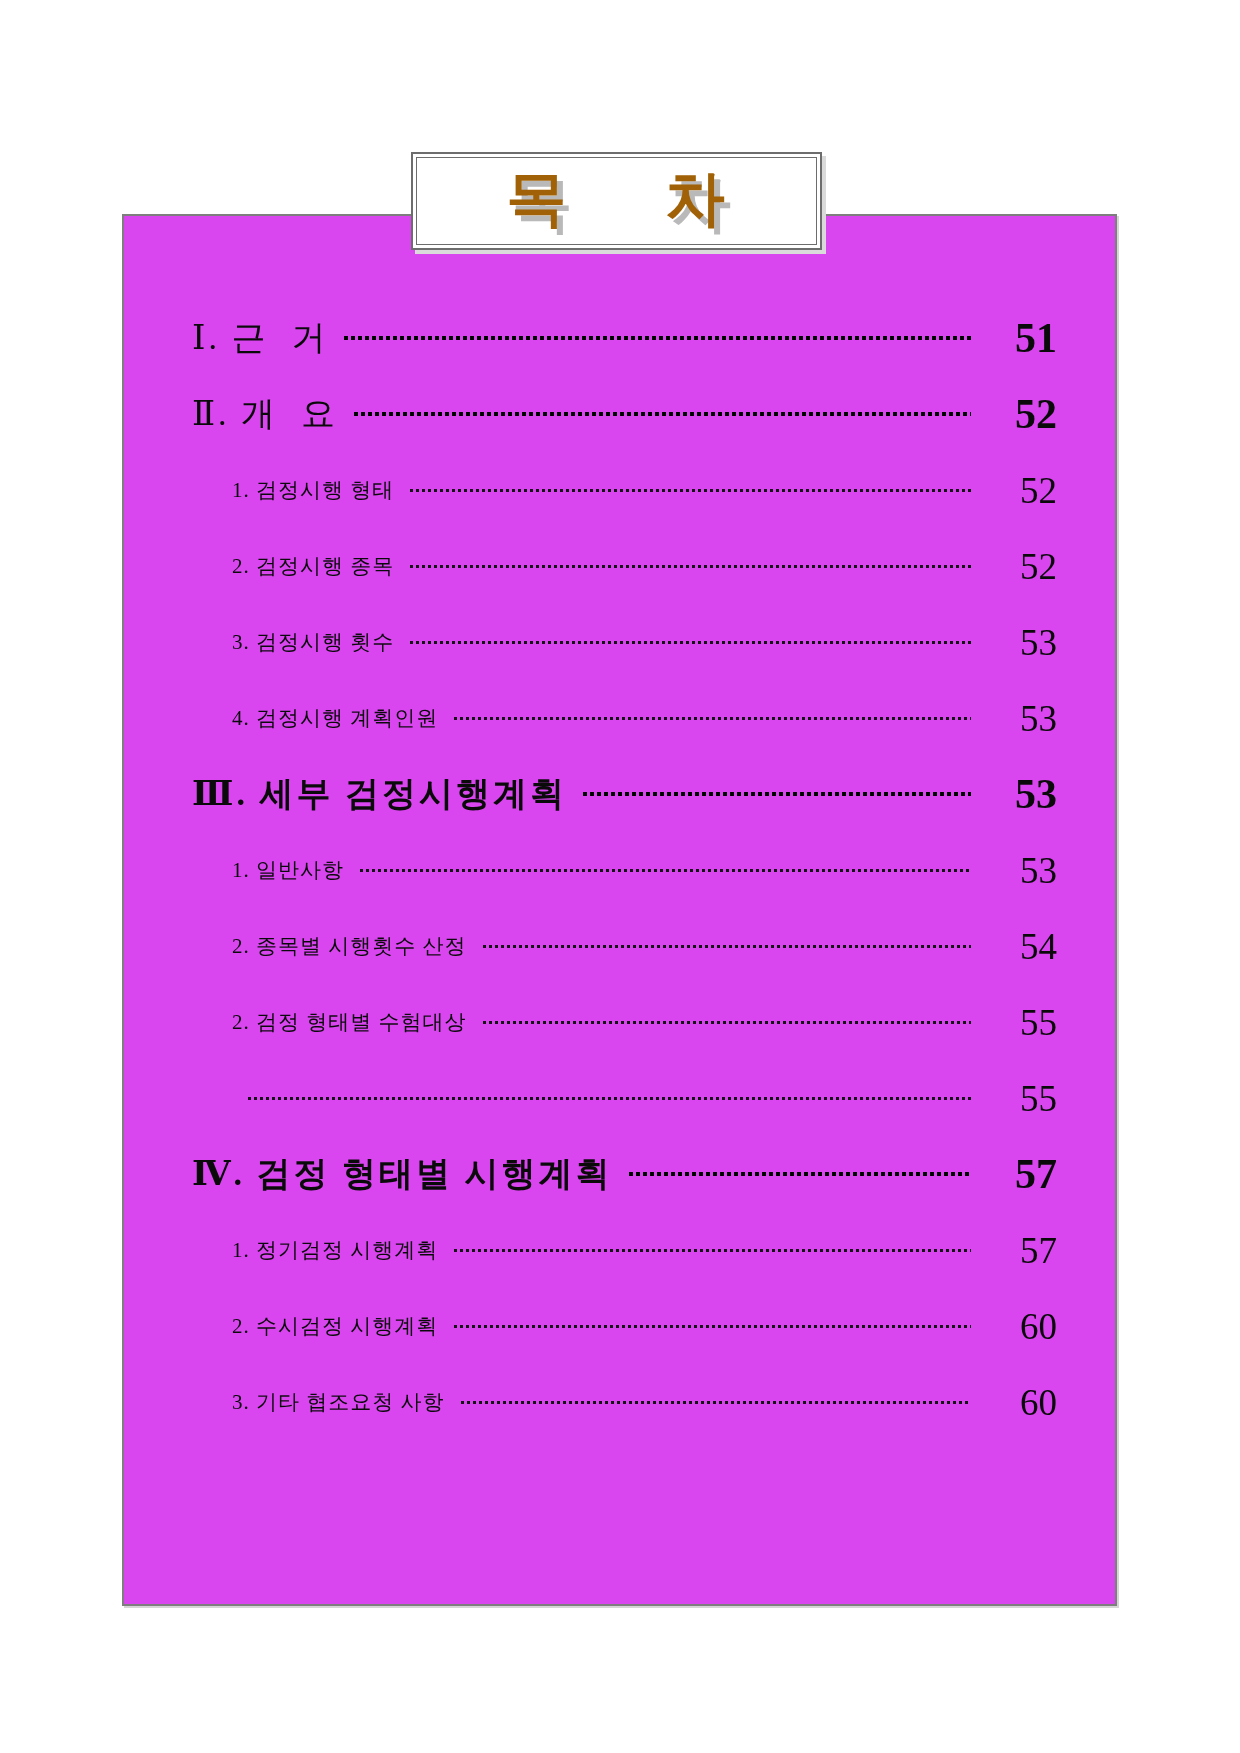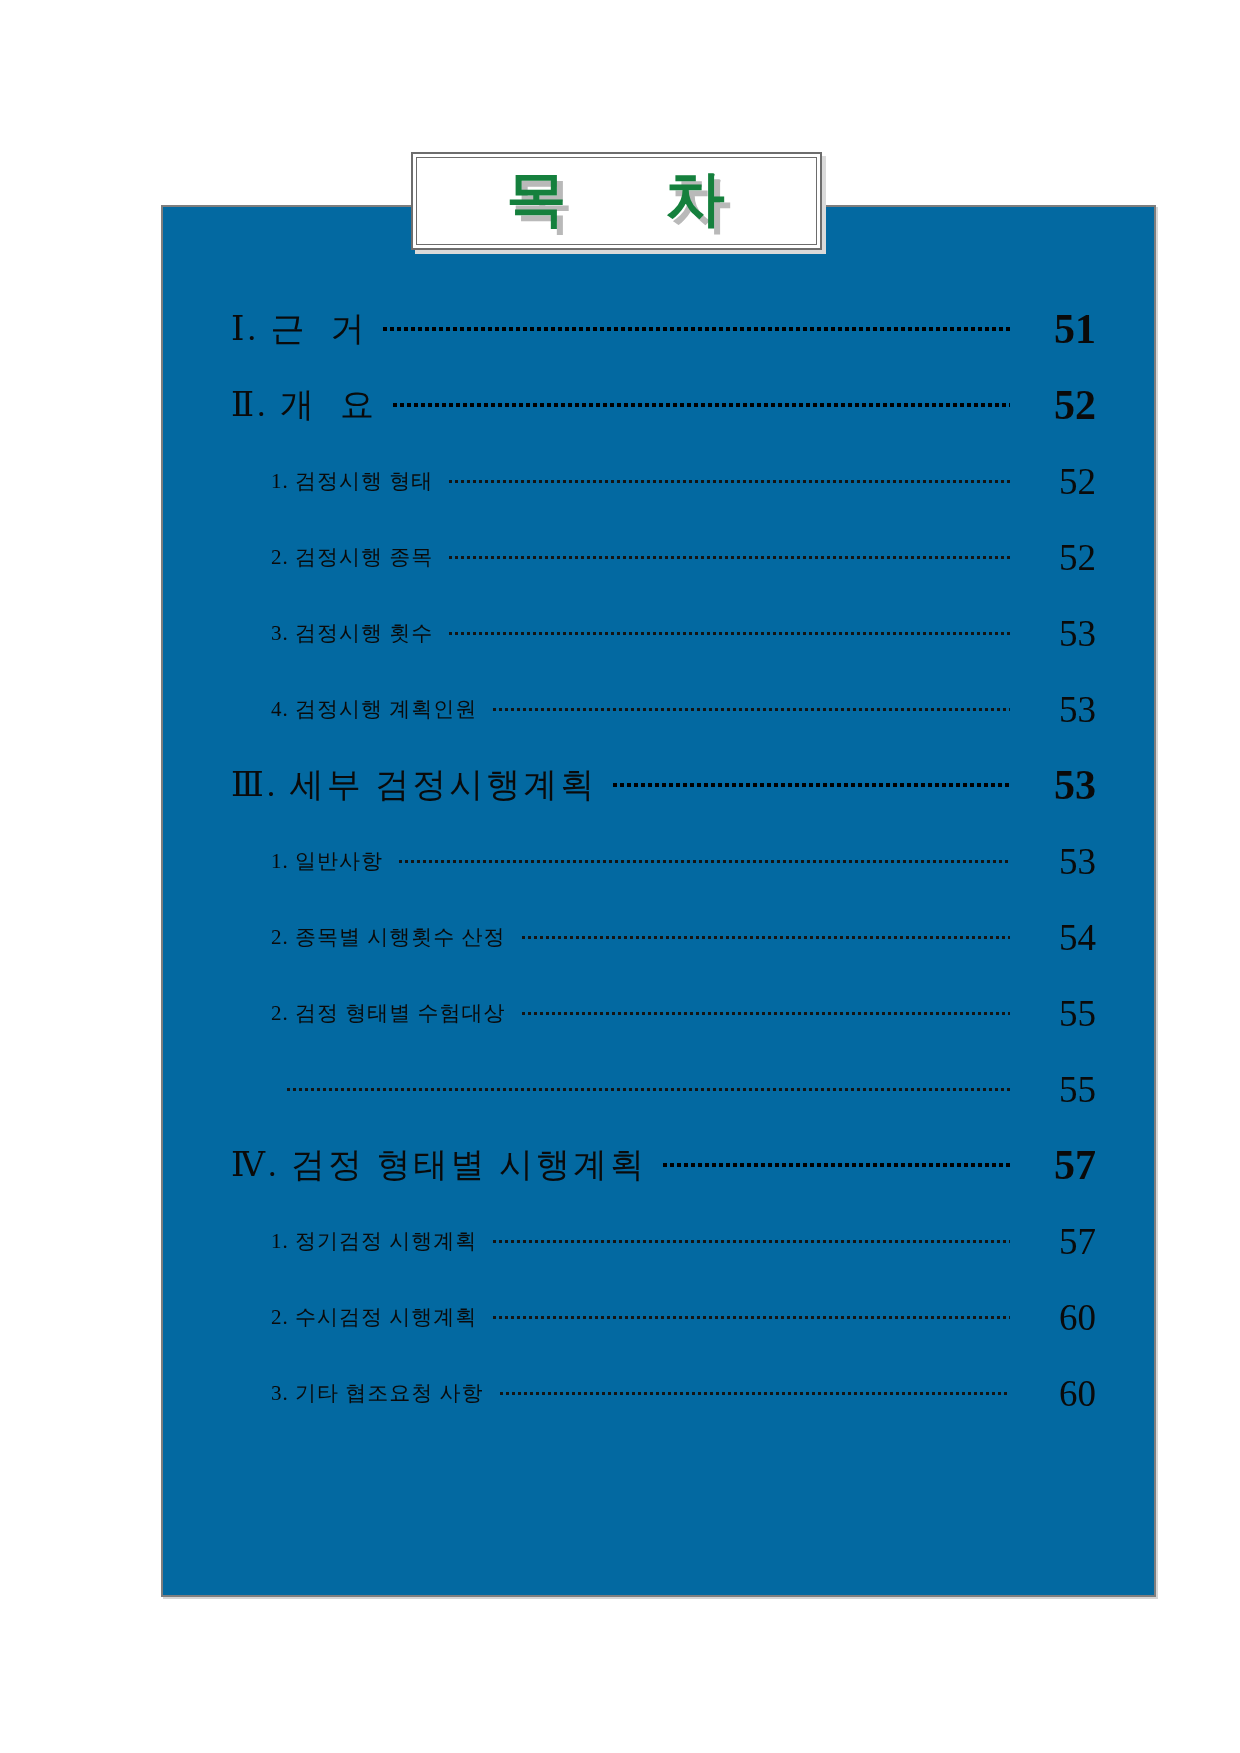--- a/index.html
+++ b/index.html
@@ -13,28 +13,27 @@
     height: 1753px;
     background: #ffffff;
     overflow: hidden;
     font-family: "Liberation Serif", "DejaVu Serif", serif;
     color: #0a0a0a;
   }
   
   .main-box {
     position: absolute;
     left: 122px;
-    top: 205px;
+    top: 214px;
     width: 995px;
     height: 1392px;
     box-sizing: border-box;
     border: 2px solid #7e7e7e;
-    background: #0369a1;
+    background: #d946ef;
     box-shadow: 2px 2px 0 #d6d6d6;
-    margin-left: 39px;
   }
   .toc-list {
     position: absolute;
     left: 68px;
     right: 58px;
     top: 96px;
   }
   .toc-row {
     display: flex;
     align-items: center;
@@ -48,21 +47,21 @@
     flex: 0 0 auto;
   }
   .toc-row.section .toc-label {
     font-size: 34px;
     letter-spacing: 3px;
   }
   .toc-row.sub .toc-label {
     font-size: 21px;
     letter-spacing: 1px;
   }
-  .toc-row.bold-label .toc-label { font-weight: normal; }
+  .toc-row.bold-label .toc-label { font-weight: bold; }
 
   .toc-leader {
     flex: 1 1 auto;
     margin: 0 16px 0 16px;
     align-self: center;
   }
   .toc-row.section .toc-leader {
     height: 4px;
     background: repeating-linear-gradient(90deg, #000000 0 4px, transparent 4px 7px);
   }
@@ -108,21 +107,21 @@
     justify-content: center;
     background: #ffffff;
   }
   .title-text {
     font-family: "Liberation Sans", "DejaVu Sans", sans-serif;
     font-weight: 800;
     font-size: 60px;
     letter-spacing: 2px;
     word-spacing: 78px;
     white-space: pre;
-    color: #15803d;
+    color: #a16207;
     text-shadow: 6px 6px 0 #b9b9b9;
     line-height: 1;
     padding-bottom: 4px;
   }
 </style>
 </head>
 <body>
 
 <div class="page">
 

